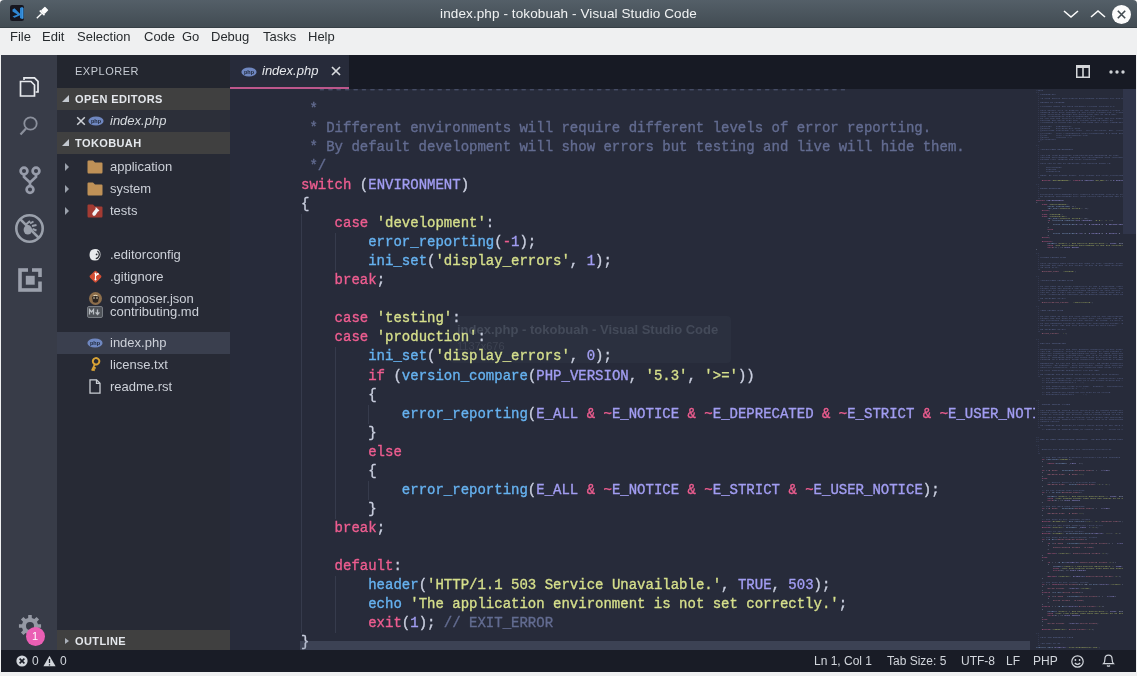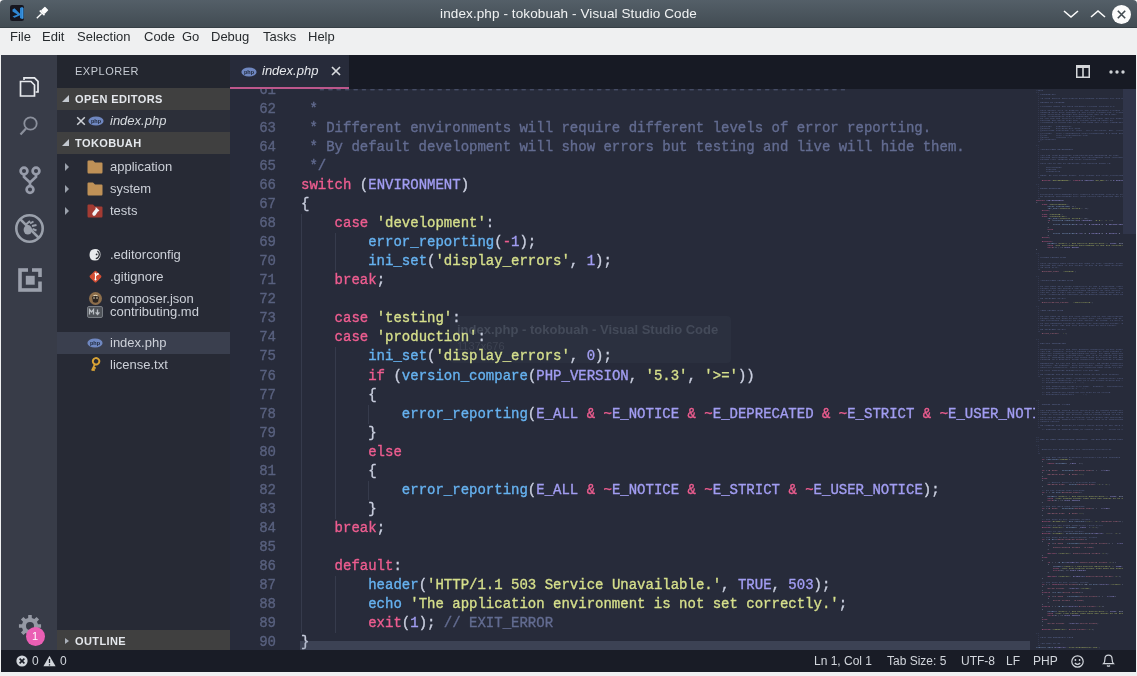--- a/index.html
+++ b/index.html
@@ -224,20 +224,27 @@
     </div>
   <div class="row" style="top:298.5px">
       <svg class="abs" style="left:31px;top:3px" width="14" height="16" viewBox="0 0 14 16">
         <g transform="rotate(24 7 8)">
           <circle cx="6.5" cy="4.2" r="3.2" fill="none" stroke="#d9a335" stroke-width="2"></circle>
           <path d="M6.5 7.4 V14.5 M6.5 10.8 H9 M6.5 13 H9" stroke="#d9a335" stroke-width="1.8"></path>
         </g>
       </svg>
       <span class="lbl">license.txt</span>
     </div>
+  <div class="row" style="top:320.5px">
+      <svg class="abs" style="left:32px;top:3px" width="12" height="15" viewBox="0 0 12 15">
+        <path d="M1 .8 H7.5 L11 4.3 V14.2 H1 Z" fill="none" stroke="#c9cdd3" stroke-width="1.3"></path>
+        <path d="M7.5 .8 V4.3 H11" fill="none" stroke="#c9cdd3" stroke-width="1.3"></path>
+      </svg>
+      <span class="lbl">readme.rst</span>
+    </div>
 
   <div class="shead" style="top:575px">
       <span class="arr" style="left:8px;top:8px;border-left-width:4px;border-top-width:3.5px;border-bottom-width:3.5px;border-left-color:#aab0b9"></span>
       <b>OUTLINE</b>
     </div>
 </div>
 
 <div class="abs" id="editor">
   <div class="abs" id="tab">
     <svg class="abs" style="left:11px;top:11.5px" width="16" height="10" viewBox="0 0 16 10">
@@ -256,50 +263,20 @@
       <rect x="1.5" y="3" width="4.7" height="8.5" fill="#171a24"></rect>
       <rect x="7.8" y="3" width="4.7" height="8.5" fill="#171a24"></rect>
     </svg>
   <svg class="abs" style="left:879px;top:15px" width="16" height="4" viewBox="0 0 16 4">
       <circle cx="2" cy="2" r="1.7" fill="#cfd2d6"></circle>
       <circle cx="8" cy="2" r="1.7" fill="#cfd2d6"></circle>
       <circle cx="14" cy="2" r="1.7" fill="#cfd2d6"></circle>
     </svg>
 
   <div class="abs" id="edbg">
-    <pre class="abs" id="nums">61
-62
-63
-64
-65
-66
-67
-68
-69
-70
-71
-72
-73
-74
-75
-76
-77
-78
-79
-80
-81
-82
-83
-84
-85
-86
-87
-88
-89
-90</pre>
     <pre class="abs" id="code"><span class="m"> *---------------------------------------------------------------</span>
 <span class="m"> *</span>
 <span class="m"> * Different environments will require different levels of error reporting.</span>
 <span class="m"> * By default development will show errors but testing and live will hide them.</span>
 <span class="m"> */</span>
 <span class="k">switch</span><span class="p"> (</span><span class="c">ENVIRONMENT</span><span class="p">)</span>
 <span class="p">{</span>
 <span class="p">    </span><span class="k">case</span><span class="p"> </span><span class="s">'development'</span><span class="p">:</span>
 <span class="p">        </span><span class="f">error_reporting</span><span class="p">(</span><span class="k">-</span><span class="c">1</span><span class="p">);</span>
 <span class="p">        </span><span class="f">ini_set</span><span class="p">(</span><span class="s">'display_errors'</span><span class="p">, </span><span class="c">1</span><span class="p">);</span>

